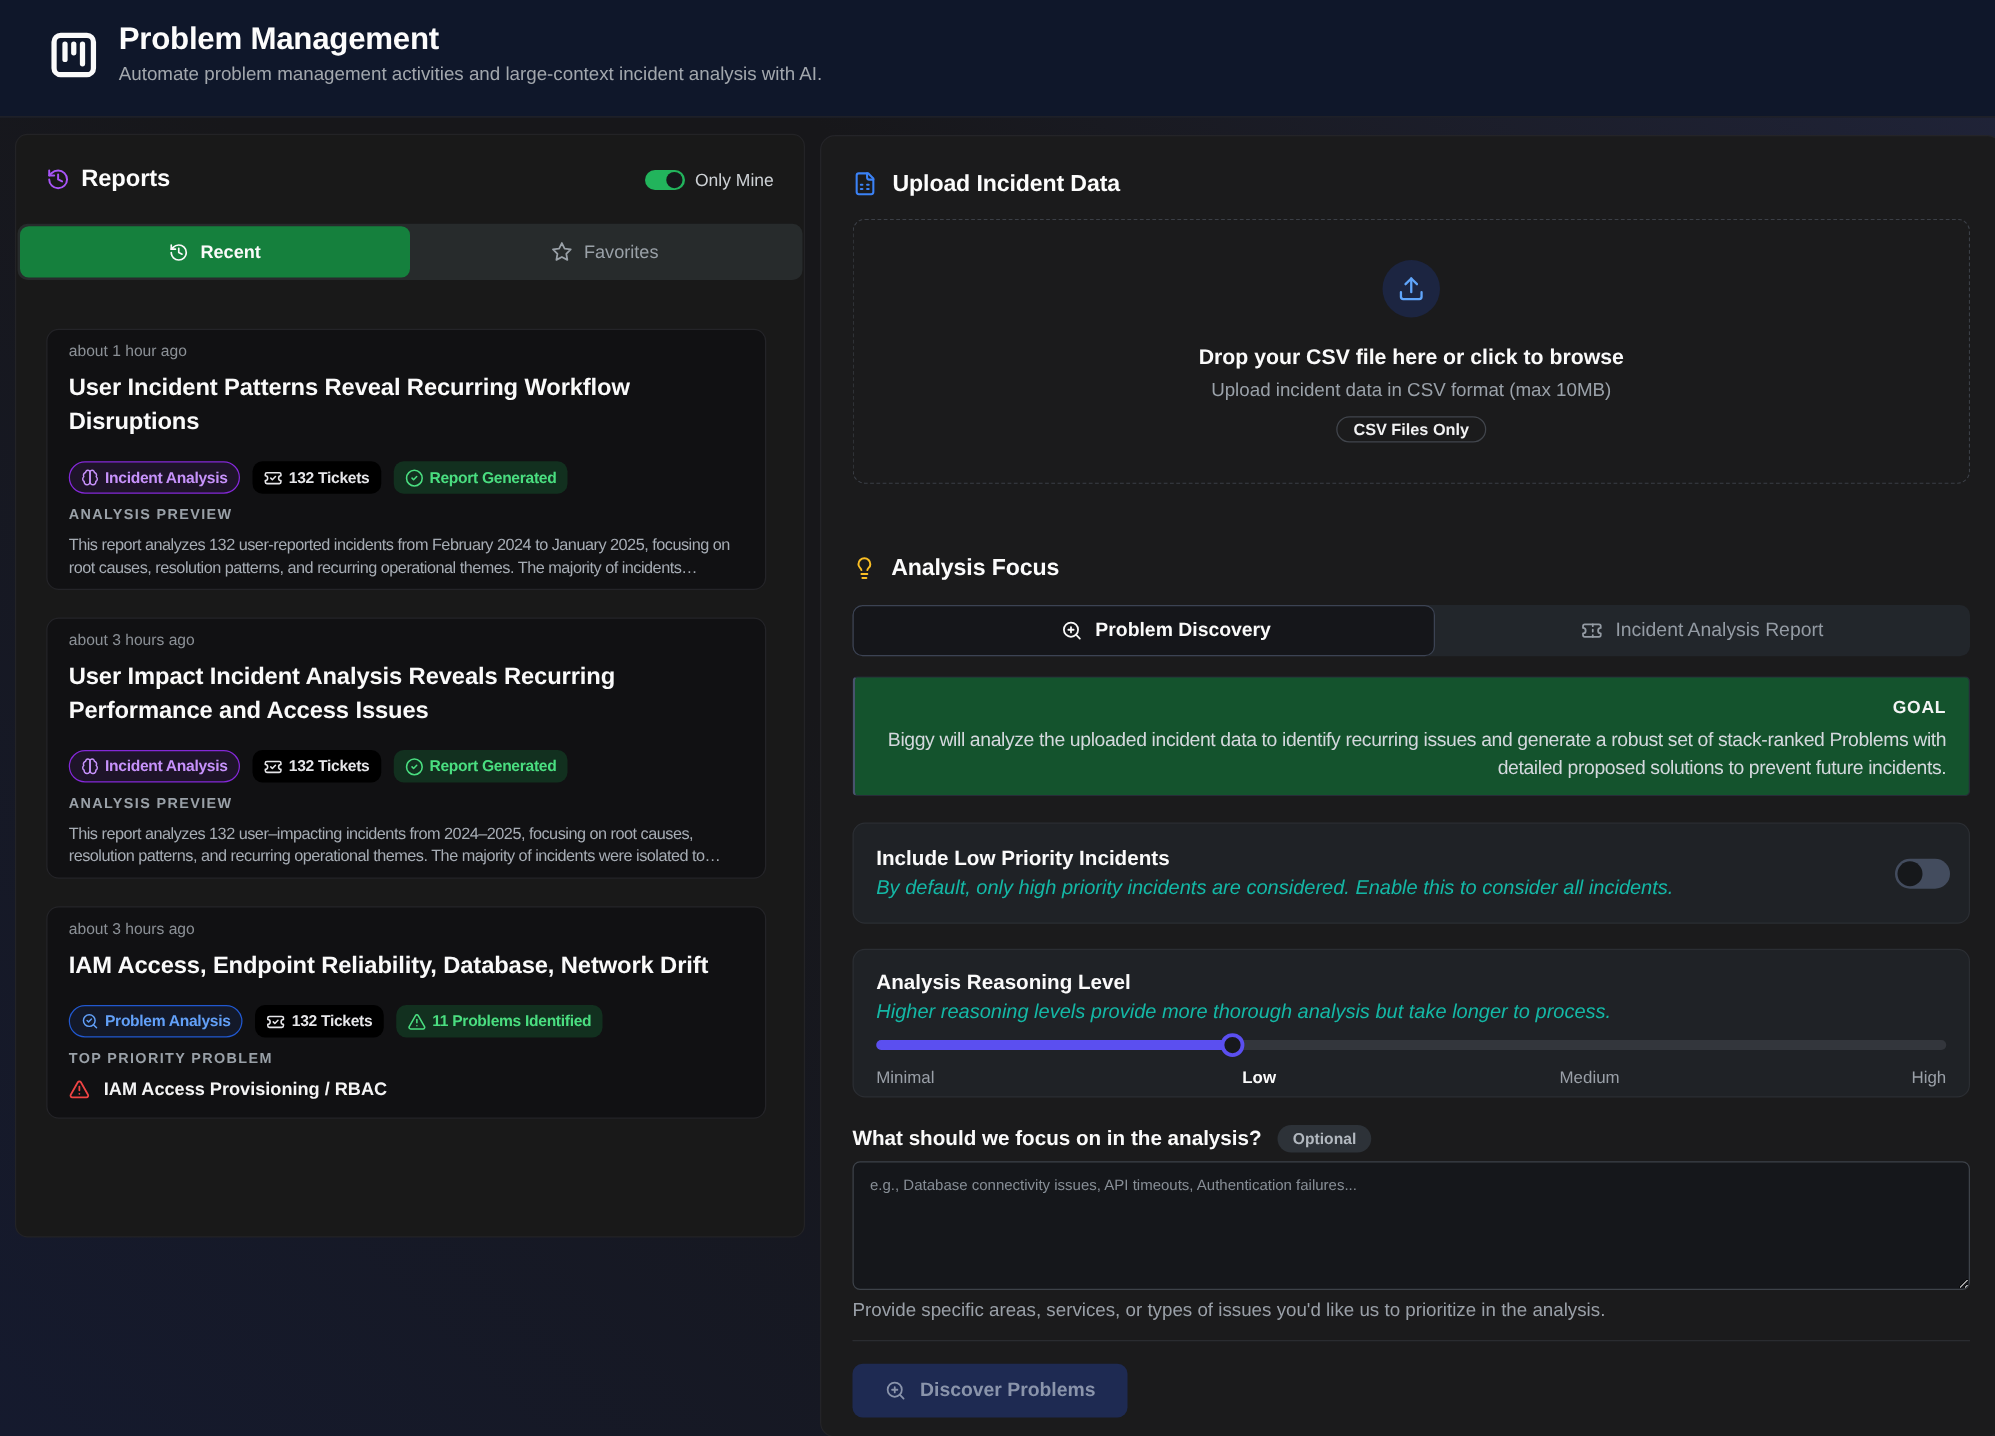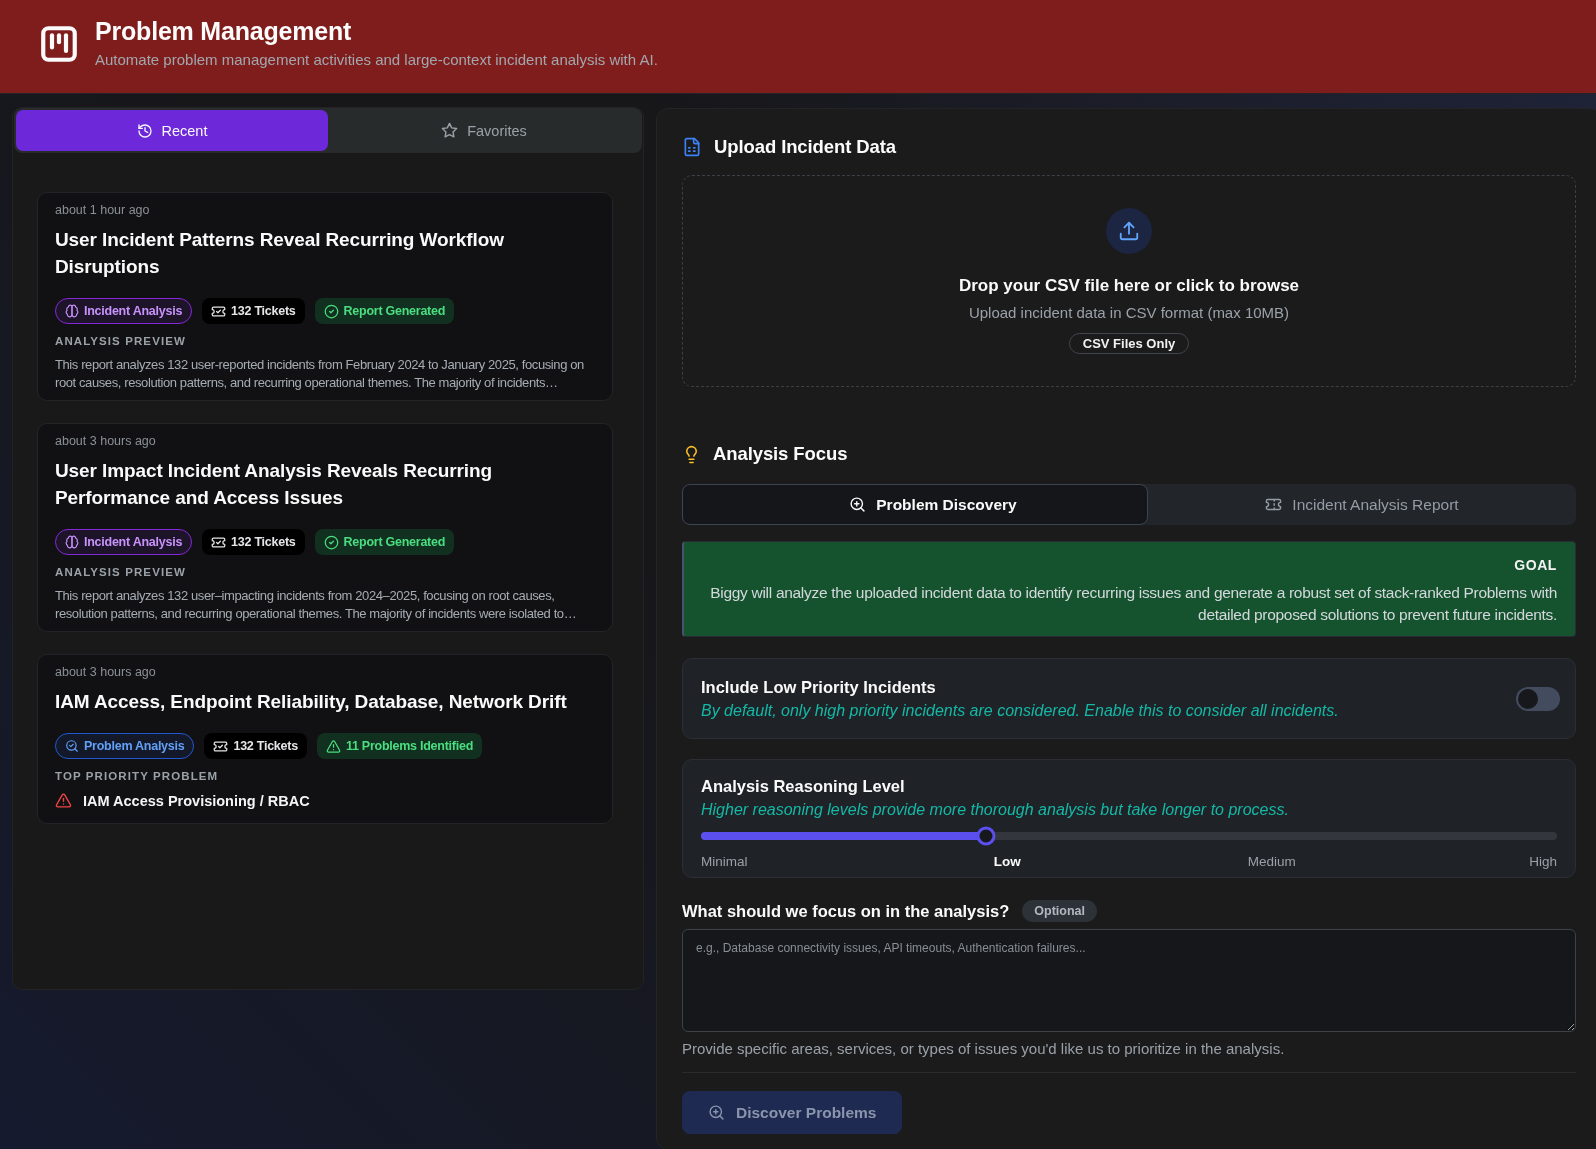--- a/index.html
+++ b/index.html
@@ -7,21 +7,21 @@
   body {
     font-family:"Liberation Sans","DejaVu Sans",sans-serif;
     background:linear-gradient(225deg, var(--page-grad-top-right) 0%, var(--page-grad-mid) 38%, var(--page-grad-mid) 55%, var(--page-grad-bottom-left) 100%);
     color:#fafafa;
     -webkit-font-smoothing:antialiased;
   }
   svg { display:block; }
 
   
   .app-header {
-    height:94px; background:#7f1d1d; border-bottom:1px solid #242428;
+    height:94px; background:#0f172a; border-bottom:1px solid #242428;
     display:flex; align-items:center; gap:15px; padding:0 38px 8px 38px;
   }
   .app-logo { width:42px; height:44px; color:#fafafa; margin-top:2px; }
   .app-title { font-size:25px; font-weight:700; letter-spacing:-0.2px; color:#fcfcfc; }
   .app-subtitle { font-size:15px; color:#a2a7ad; margin-top:5px; }
 
   
   .content { display:flex; align-items:flex-start; padding:13px 0 0 12px; gap:12px; }
 
   
@@ -47,21 +47,21 @@
   .switch.on { background:var(--accent-green); }
   .switch.on .knob { right:2px; }
   .switch:not(.on) { background:#434c5e; }
   .switch:not(.on) .knob { left:2px; }
 
   
   .r-tabstrip { margin:0 1px; height:45px; background:#272b2c; border-radius:8px; display:flex; padding:2px; }
   .r-tab { flex:1; display:flex; align-items:center; justify-content:center; gap:9px;
            font-size:14.5px; color:#9aa1a8; background:transparent; border:0; border-radius:7px;
            font-family:inherit; cursor:pointer; }
-  .r-tab.active { background:#6d28d9; color:#fafafa; font-weight:400; }
+  .r-tab.active { background:#15803d; color:#fafafa; font-weight:700; }
 
   
   .card-list { padding:39px 30px 24px 24px; display:flex; flex-direction:column; gap:22px; }
   .report-card { background:#111113; border:1px solid #242428; border-radius:10px; padding:10px 17px 9px 17px; cursor:pointer; }
   .card-time { font-size:12.5px; color:#8b9096; }
   .card-title { font-size:19px; line-height:27px; font-weight:700; color:#fafafa; margin-top:9px; letter-spacing:-0.1px; }
   .badge-row { display:flex; align-items:center; gap:10px; margin-top:18px; }
   .badge { display:inline-flex; align-items:center; gap:5px; height:26px; padding:0 9px;
            border-radius:8px; font-size:12.5px; font-weight:700; letter-spacing:-0.25px; white-space:nowrap; }
   .badge-purple { color:#c792fb; border:1px solid #8428d8; background:rgba(147,51,234,0.10); border-radius:999px; }
@@ -157,20 +157,38 @@
   </span>
   <div>
     <h1 class="app-title">Problem Management</h1>
     <p class="app-subtitle">Automate problem management activities and large-context incident analysis with AI.</p>
   </div>
 </header>
 
 <div class="content">
 
   <aside class="reports-panel">
+    <div class="panel-head">
+      <div class="panel-head-left">
+        <span class="history-accent">
+          <svg width="19" height="19" viewBox="0 0 24 24" fill="none" stroke="currentColor" stroke-width="2" stroke-linecap="round" stroke-linejoin="round">
+            <path d="M3 12a9 9 0 1 0 9-9 9.75 9.75 0 0 0-6.74 2.74L3 8"></path>
+              <path d="M3 3v5h5"></path>
+              <path d="M12 7v5l4 2"></path>
+          </svg>
+        </span>
+        <h2 class="panel-title">Reports</h2>
+      </div>
+      <div class="only-mine">
+        <span class="switch switch-sm on">
+            <span class="knob"></span>
+          </span>
+        <span class="only-mine-label">Only Mine</span>
+      </div>
+    </div>
 
     <div class="r-tabstrip">
       <button class="r-tab active">
         <span>
           <svg width="16" height="16" viewBox="0 0 24 24" fill="none" stroke="currentColor" stroke-width="2" stroke-linecap="round" stroke-linejoin="round">
             <path d="M3 12a9 9 0 1 0 9-9 9.75 9.75 0 0 0-6.74 2.74L3 8"></path>
               <path d="M3 3v5h5"></path>
               <path d="M12 7v5l4 2"></path>
           </svg>
         </span>

